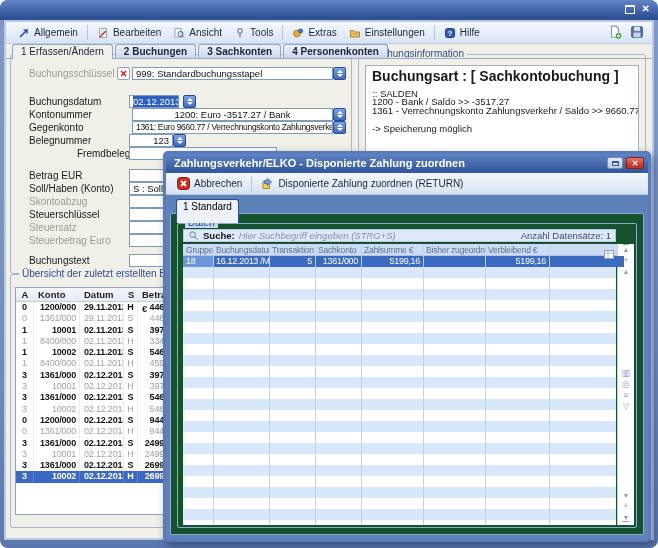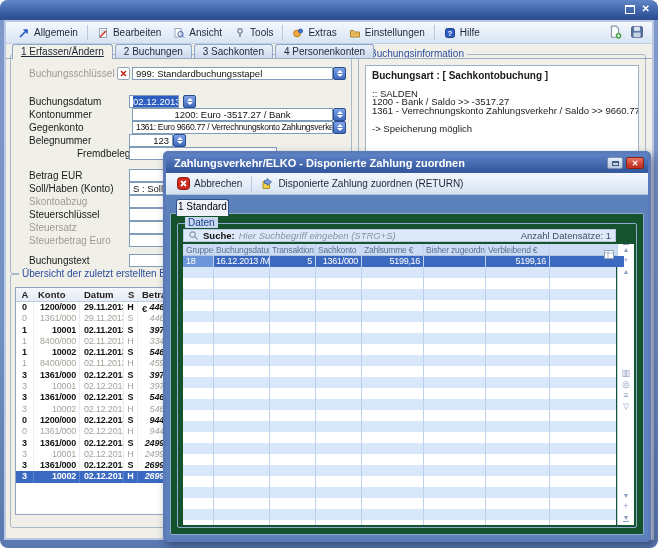--- a/index.html
+++ b/index.html
@@ -26,22 +26,22 @@
   .menubar { position:absolute; left:2px; top:2px; right:2px; height:22px;
              background:linear-gradient(180deg,#f6f9fd,#e3ecf8 60%,#d8e4f4);
              border-bottom:1px solid #c0cde2; display:flex; align-items:center; padding-left:6px; }
   .mitem { display:flex; align-items:center; gap:4px; padding:2px 6px; font-size:10px; color:#1c2636; cursor:default; }
   .msep { width:1px; height:15px; background:#b9c6db; margin:0 3px; }
   .tool-right { position:absolute; right:8px; top:3px; display:flex; gap:8px; }
 
   .tabs { position:absolute; left:8px; top:24px; display:flex; z-index:2; }
   .tab { height:14px; padding:1px 8px 0; font-size:10px; color:#1c2636;
          background:linear-gradient(180deg,#eaf0f9,#ccd9ec); border:1px solid #8ea6c8;
-         border-bottom:none; border-radius:3px 3px 0 0; margin-right:2px; }
-  .tab.active { height:15px; background:#f1f0e9; font-weight:normal;text-decoration:underline; }
+         border-bottom:none; border-radius:3px 3px 0 0; margin-right:2px;font-weight:bold; }
+  .tab.active { height:15px; background:#f1f0e9; font-weight:normal; }
   .tabline { position:absolute; left:2px; right:2px; top:38px; height:1px; background:#98abc9; z-index:1; }
 
   
   .group { position:absolute; border:1px solid #a9b7cb; border-radius:3px; }
   .glabel { position:absolute; top:-7px; left:8px; background:#f0efe8; padding:0 3px;
             font-size:10px; color:#2b4d9c; white-space:nowrap; }
 
   
   .flabel { position:absolute; left:18px; font-size:10px; color:#1a1a1a; line-height:13px; white-space:nowrap; }
   .flabel.dim { color:#9c9c94; }
@@ -57,39 +57,39 @@
   .cbtn i { display:block; width:0; height:0; border-left:3px solid transparent; border-right:3px solid transparent; }
   .cbtn .u { border-bottom:3px solid #fff; }
   .cbtn .d { border-top:3px solid #fff; }
   .xbtn { position:absolute; width:13px; height:13px; background:#fff; border:1px solid #97a5b8;
           border-radius:2px; display:flex; align-items:center; justify-content:center; cursor:pointer; }
 
   
   .info-inner { position:absolute; left:6px; top:10px; width:274px; height:90px; background:#fff;
                 border:1px solid #a2b0c6; font-size:9.5px; color:#1a1a1a; padding:6px 6px; overflow:hidden; }
   .info-inner p { margin:0; line-height:8.6px; white-space:nowrap; }
-  .i1 { font-weight:bold; font-size:10px; margin-bottom:9px !important; }
+  .i1 { font-weight:bold; font-size:14px; margin-bottom:9px !important; }
   .i2 { margin-top:4px !important; }
   .i5 { margin-top:10px !important; }
 
   
   .ov-white { position:absolute; left:4px; top:12px; width:334px; height:228px; background:#fff;
               border:1px solid #93a5bd; overflow:hidden; }
   .ov-head, .ov-row { display:grid; grid-template-columns:18px 46px 44px 14px 27px 1fr; }
   .ov-head { height:14px; line-height:14px; font-size:9.5px; font-weight:bold; color:#222;
              background:linear-gradient(180deg,#f4f7fb,#e4ebf5); border-bottom:1px solid #c3cdd9; }
   .ov-head span { padding-left:4px; }
   .ov-head .ha { text-align:center; padding-left:0; }
   .ov-row { height:11.3px; line-height:11.3px; font-size:9px; letter-spacing:-0.2px; }
   .ov-row span { border-right:1px solid #e9edf4; overflow:hidden; white-space:nowrap; }
   .ov-row .ca { text-align:center; }
   .ov-row .ck { text-align:right; padding-right:3px; }
   .ov-row .cd { padding-left:4px; }
   .ov-row .cs { text-align:center; }
-  .ov-row .cb { text-align:right;font-style:italic; }
+  .ov-row .cb { text-align:right; }
   .ov-row.strong { color:#141414; font-weight:bold; }
   .ov-row.dim { color:#a3a39b; }
   .ov-row.selected { background:#3b69c1; color:#fff; font-weight:bold; }
   .ov-row.selected span { border-right-color:#5d83cf; }
 
   
   .dialog { position:absolute; left:163px; top:151px; width:488px; height:391px;
             border:3px solid #5a7ab8; border-radius:5px; background:#5d81bb; overflow:hidden;
             box-shadow:3px 4px 8px rgba(25,40,75,.5); z-index:50; }
   .dlg-title { position:absolute; left:0; top:0; right:0; height:19px;
@@ -102,21 +102,21 @@
   .dlg-close { width:18px; height:12px; background:linear-gradient(180deg,#ea7462,#c23322 80%);
                border:1px solid #8e1f12; border-radius:2px; color:#fff; font-size:8px; font-weight:bold;
                display:flex; align-items:center; justify-content:center; }
   .dlg-close::before { content:"✕"; }
   .dlg-toolbar { position:absolute; left:0; top:19px; right:0; height:22px;
                  background:linear-gradient(180deg,#f4f8fd,#dfe9f6 70%,#d4e1f2);
                  border-bottom:1px solid #b4c4dd; display:flex; align-items:center; padding-left:6px; }
   .dlg-btn { display:flex; align-items:center; gap:4px; font-size:10px; color:#1c2636; padding:2px 5px; cursor:pointer; }
   .dvsep { width:1px; height:16px; background:#b9c6db; margin:0 4px; }
   .dlg-body { position:absolute; left:0; top:41px; right:0; bottom:0; background:#5d81bb; }
-  .dlg-tab { position:absolute; left:10px; top:4px; height:17px; padding:1px 1px 0; font-size:10px;
+  .dlg-tab { position:absolute; left:10px; top:4px; height:24px; padding:1px 6px 0; font-size:10px;
              background:#eef1f7; border:1px solid #2f4f88; border-bottom:none; border-radius:3px 3px 0 0; z-index:2; }
   .dlg-panel { position:absolute; left:4px; right:4px; top:18px; bottom:4px; background:#14532d;
                border:1px solid #8fa9cf; border-radius:1px; }
   .dlg-group { position:absolute; left:6px; right:6px; top:9px; bottom:6px; border:1px solid #8fa9cf; border-radius:2px; }
   .glabel2 { position:absolute; top:-7px; left:7px; background:#c6d7ef; padding:0 3px; font-size:10px; color:#1f3f8f; }
 
   .search-row { position:absolute; left:5px; right:20px; top:5px; height:13px; background:#dde9f8;
                 border:1px solid #b6c9e4; display:flex; align-items:center; gap:4px; padding:0 4px;
                 font-size:9.5px; overflow:hidden; }
   .s-label { font-weight:bold; color:#111; }

